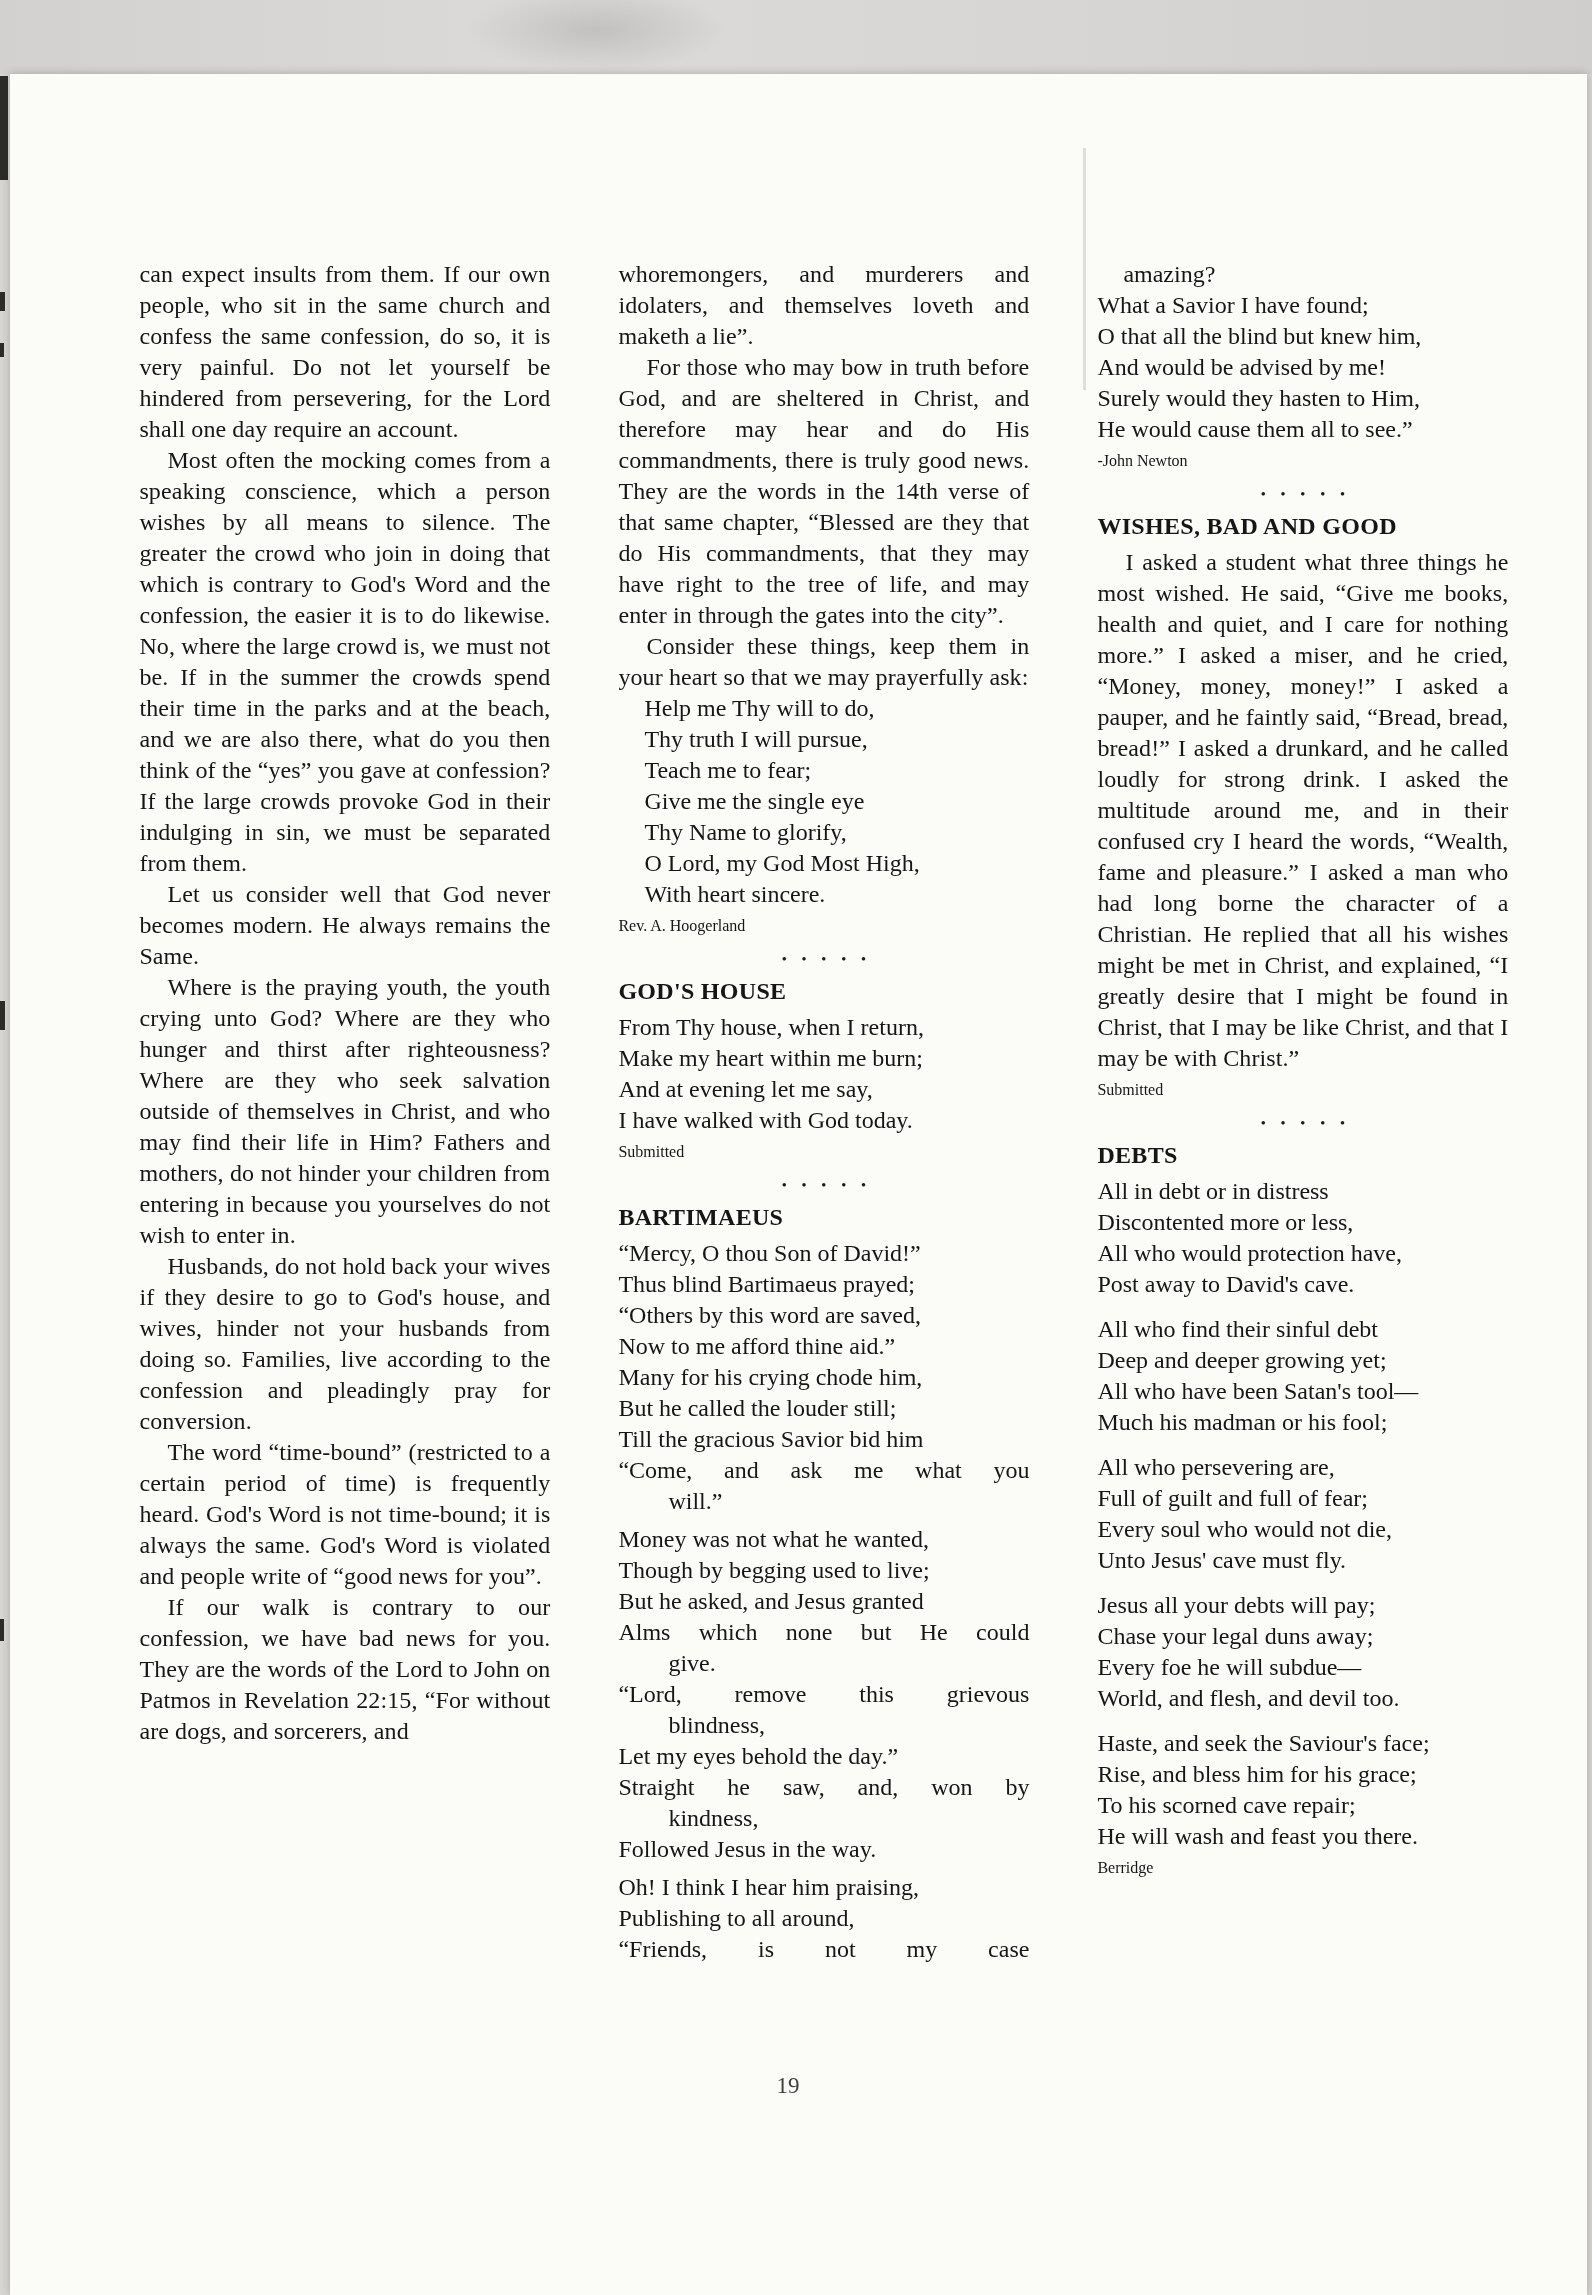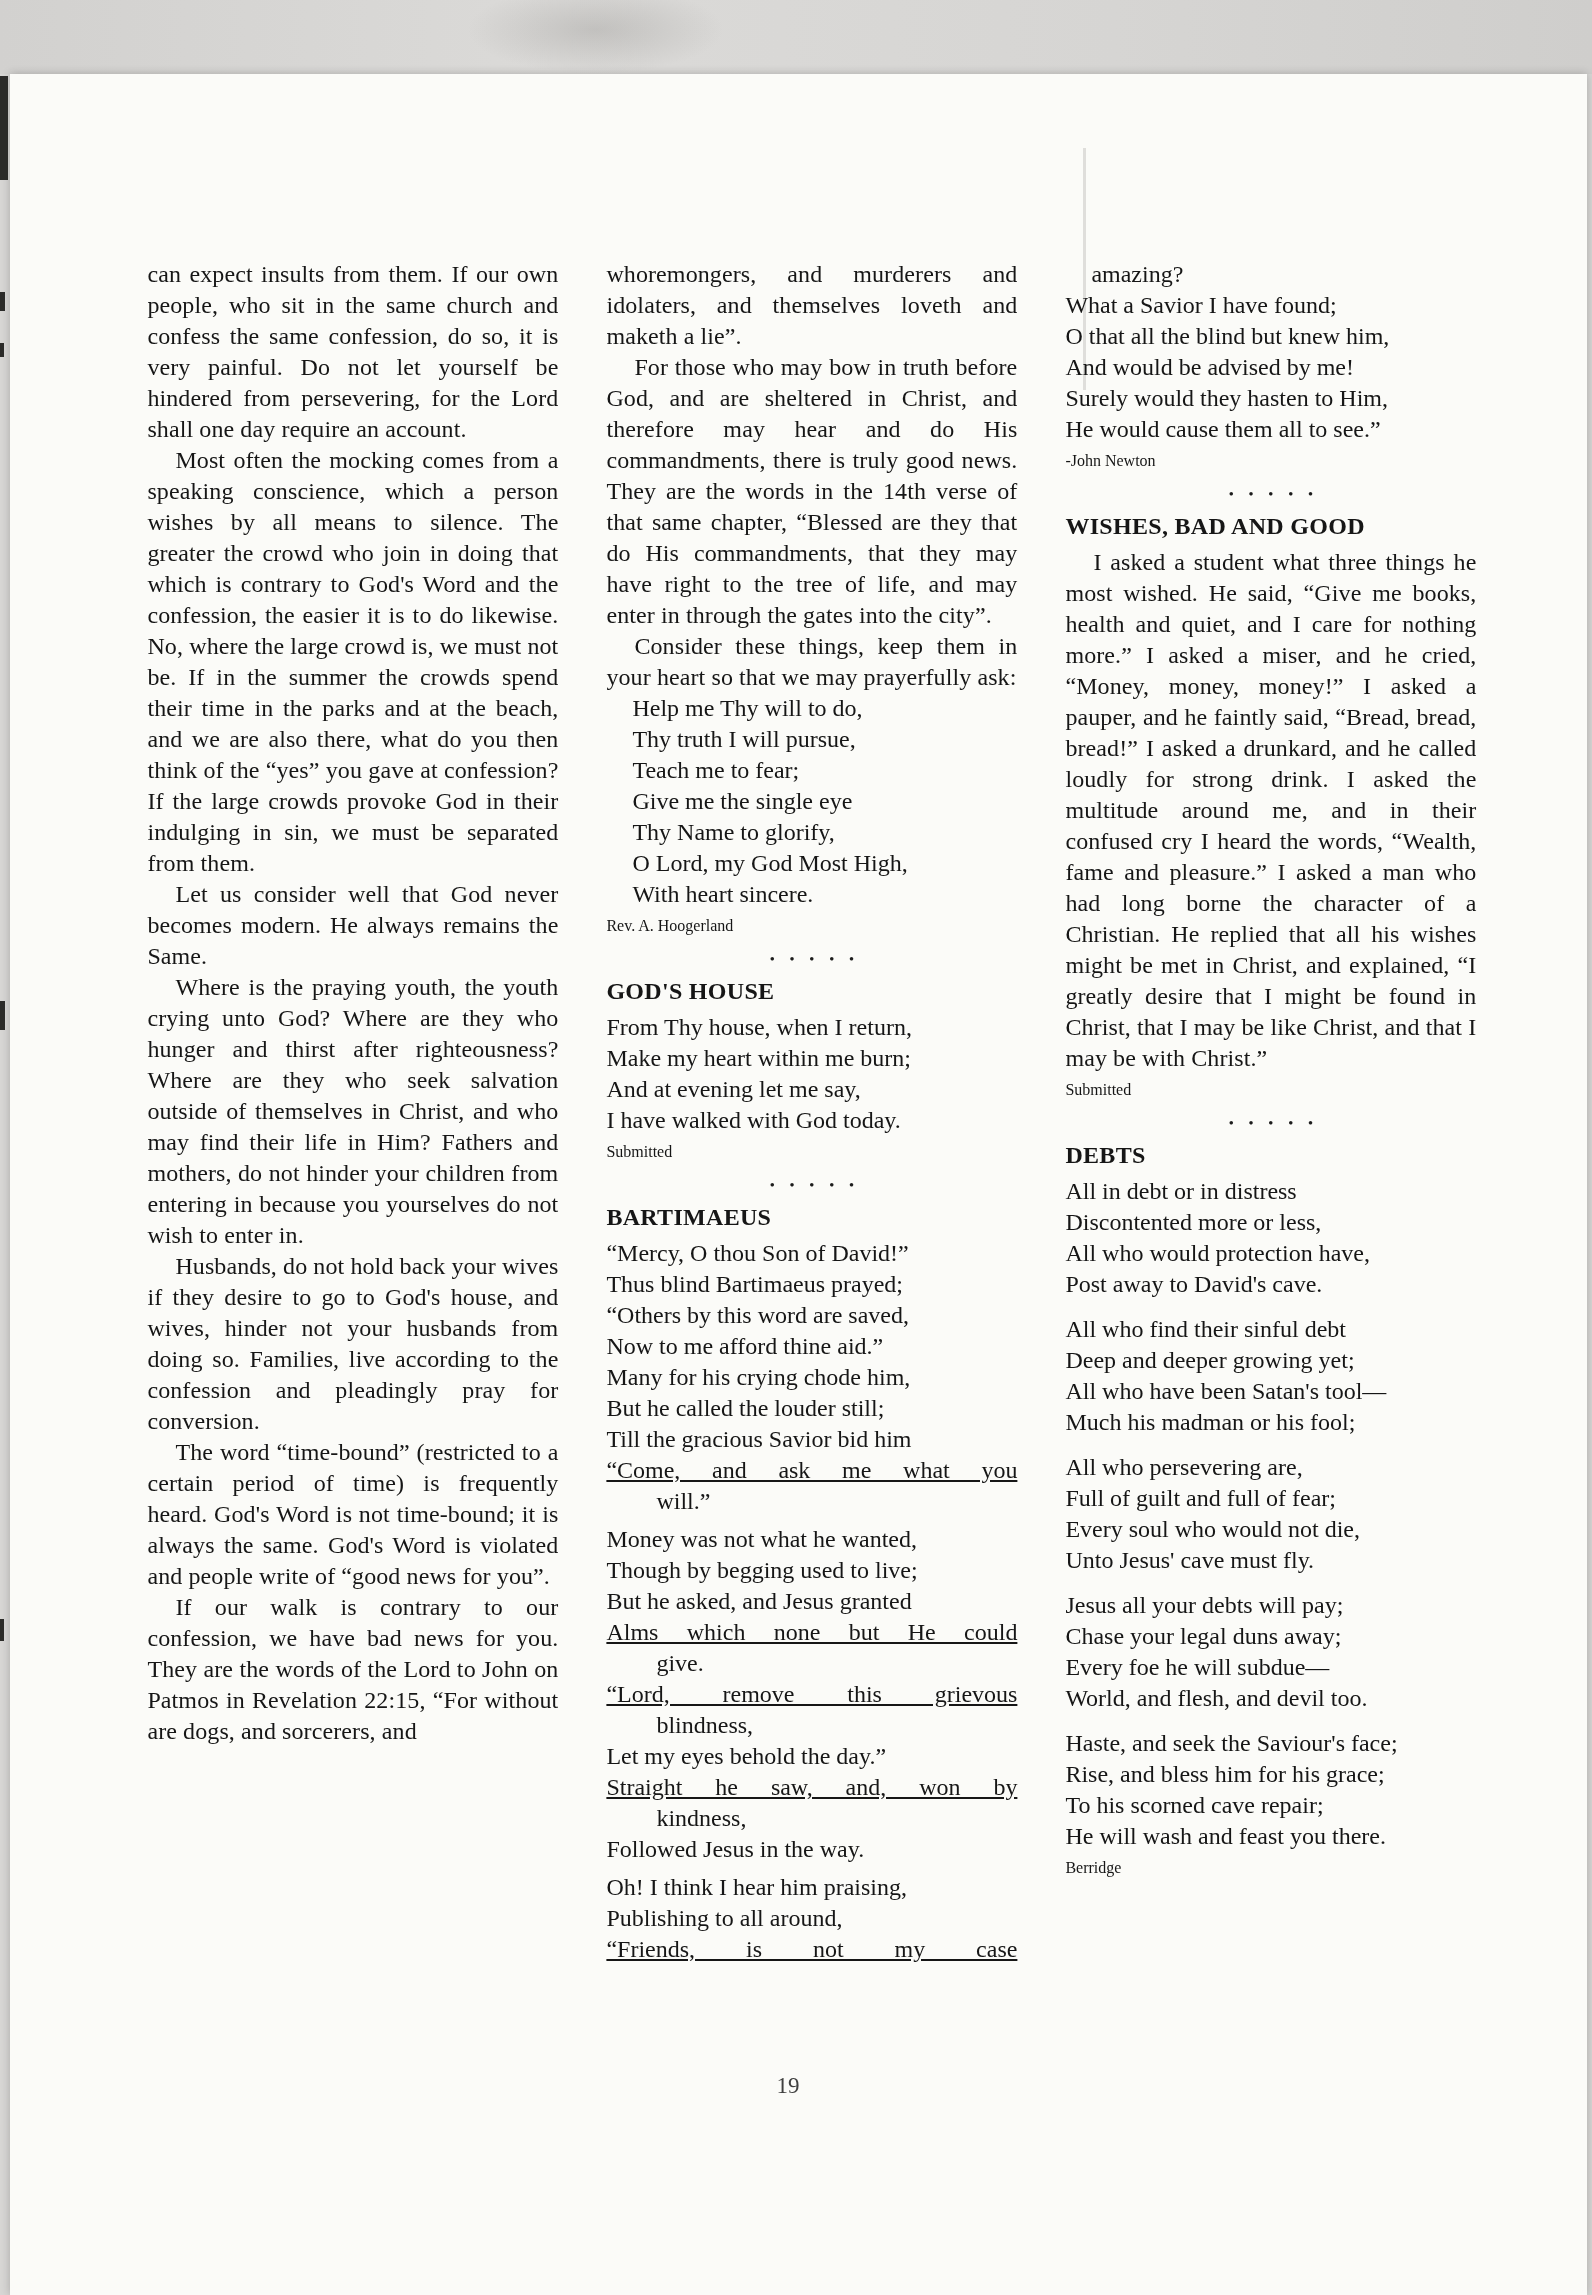--- a/index.html
+++ b/index.html
@@ -29,38 +29,38 @@
     background:rgba(150,148,144,.28);
   }
   .artifact{position:absolute;background:#2b2b29;z-index:5;}
   .art1{left:0;top:76px;width:7.8px;height:104px;}
   .art2{left:0;top:292px;width:5.2px;height:19px;}
   .art3{left:0;top:343px;width:4.3px;height:14px;}
   .art4{left:0;top:1001px;width:5.2px;height:29px;}
   .art5{left:0;top:1619px;width:4.3px;height:22.4px;}
 
   .content{
-    position:absolute;left:137px;top:185px;width:1329px;
-    display:flex;gap:48px;
+    position:absolute;left:129px;top:185px;width:1329px;
+    display:flex;gap:68px;
   }
   .col{flex:0 0 411px;width:411px;}
 
   .para{
     margin:0;
     text-align:justify;
     font-size:24px;line-height:31px;
     letter-spacing:0.1px;
   }
   .para.indent{text-indent:28px;}
 
   .verse{margin:0;}
   .verse.inset{padding-left:26px;}
   .vline{font-size:24px;line-height:31px;}
   .vline.vindent{padding-left:50px;}
-  .vline.vjust{text-align:justify;text-align-last:justify;text-decoration:underline;}
+  .vline.vjust{text-align:justify;text-align-last:justify;}
 
   .heading{
     font-weight:bold;
     font-size:24px;line-height:33px;
     margin:1.7px 0 3.5px 0;letter-spacing:0.3px;
   }
   .dots{
     text-align:center;font-size:13px;line-height:31px;
     word-spacing:12px;margin:1.7px 0;color:#1d1d1d;font-weight:bold;
   }

